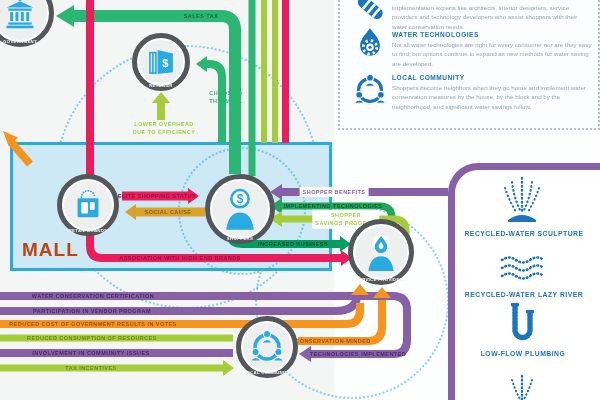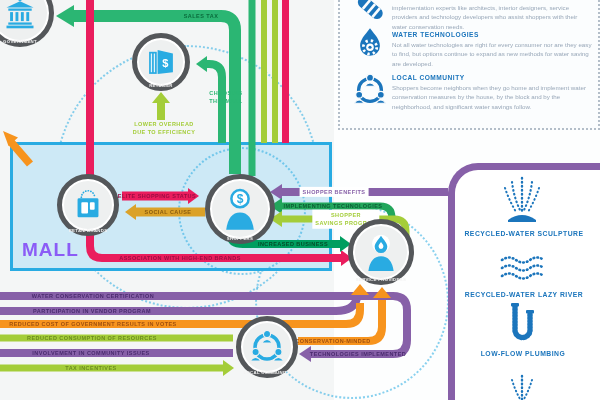--- a/index.html
+++ b/index.html
@@ -3,21 +3,21 @@
 <meta charset="utf-8">
 <style>
   html,body{margin:0;padding:0;background:#e8eaea;}
   #stage{position:relative;width:600px;height:400px;overflow:hidden;background:#f4f6f6;
          font-family:"Liberation Sans",sans-serif;}
   .whitezone{position:absolute;left:334px;top:0;width:266px;height:400px;background:#fdfefe;z-index:0;}
   .dotc{position:absolute;border-radius:50%;border:2px dotted rgba(41,171,226,.55);}
   .mall{position:absolute;left:10px;top:142px;width:322px;height:129px;background:#cde9f6;
         border:3px solid #29abe2;z-index:2;box-sizing:border-box;}
   .mall-label{position:absolute;left:22px;top:239px;font-size:19px;font-weight:bold;
-        letter-spacing:1px;color:#8b5cf6;z-index:5;}
+        letter-spacing:1px;color:#c2410c;z-index:5;}
   #flows{position:absolute;left:0;top:0;z-index:3;}
   .flabel{position:absolute;transform:translate(-50%,-50%);font-weight:bold;font-size:5.5px;
         line-height:1.5;letter-spacing:.45px;white-space:pre;text-align:center;z-index:5;}
   .flabel.chip{background:#fff;padding:1px 3px;}
   .node{position:absolute;border-radius:50%;background:#eef0f0;border:5px solid #54575a;
         box-shadow:inset 0 0 0 2px #fff;display:flex;align-items:center;justify-content:center;
         box-sizing:border-box;z-index:6;}
   .nlabel{position:absolute;left:0;right:0;bottom:-2px;text-align:center;font-size:4.3px;
         font-weight:bold;color:#f2f2f2;letter-spacing:.3px;}
   .legend{position:absolute;left:338px;top:0;width:262px;height:130px;background:#fbfdfe;

